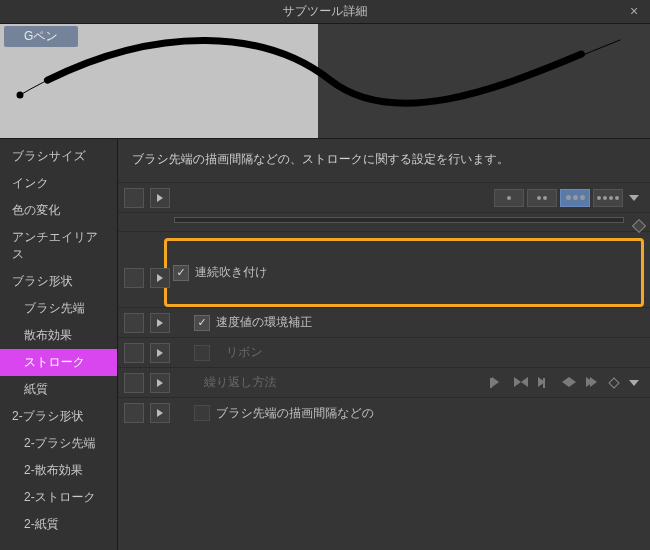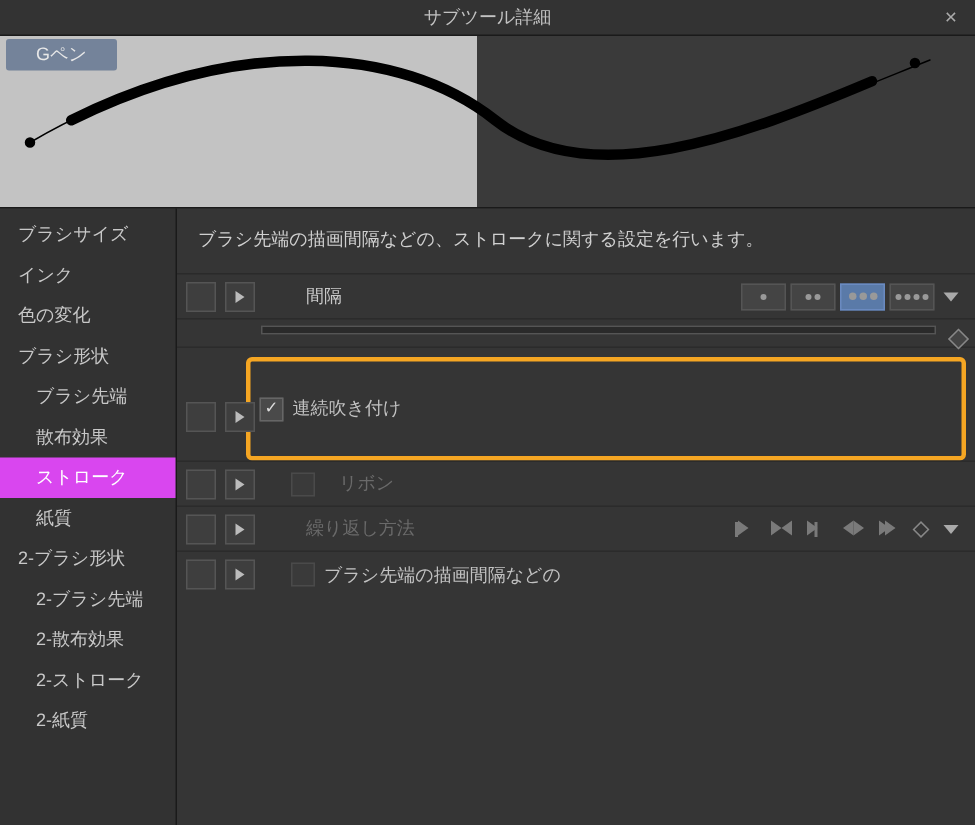--- a/index.html
+++ b/index.html
@@ -216,20 +216,21 @@
     <path d="M 20 95 C 140 25, 260 25, 330 80 C 400 135, 520 80, 620 40" stroke="#000" fill="none" stroke-width="1" stroke-linecap="round" style="stroke-width:1"></path>
     <path d="M 20 95 C 140 25, 260 25, 330 80 C 400 135, 520 80, 610 42" stroke="#000" fill="none" stroke-linecap="round" stroke-width="7" style="filter:none" pathLength="100" stroke-dasharray="0 5 90 5"></path>
   </svg>
 </div>
 
 <div class="main">
   <div class="sidebar" id="sidebar">
       <div class="sidebar-item">ブラシサイズ</div>
       <div class="sidebar-item">インク</div>
       <div class="sidebar-item">色の変化</div>
+      <div class="sidebar-item">アンチエイリアス</div>
       <div class="sidebar-item">ブラシ形状</div>
       <div class="sidebar-item indent">ブラシ先端</div>
       <div class="sidebar-item indent">散布効果</div>
       <div class="sidebar-item indent selected">ストローク</div>
       <div class="sidebar-item indent">紙質</div>
       <div class="sidebar-item">2-ブラシ形状</div>
       <div class="sidebar-item indent">2-ブラシ先端</div>
       <div class="sidebar-item indent">2-散布効果</div>
       <div class="sidebar-item indent">2-ストローク</div>
       <div class="sidebar-item indent">2-紙質</div>
@@ -238,21 +239,20 @@
   <div class="content">
     <div class="desc">ブラシ先端の描画間隔などの、ストロークに関する設定を行います。</div>
 
     <div>
       <div class="row">
         <span class="sq-btn"></span>
         <span class="sq-btn">
             <span class="play-icon"></span>
           </span>
         <span style="width:12px"></span>
-        <span class="row-label-col">間隔</span>
         <div class="spacing-visual">
           <div class="sv-cell">
               <span class="dot"></span>
             </div>
           <div class="sv-cell">
               <span class="dot"></span>
               <span class="dot"></span>
             </div>
           <div class="sv-cell sel">
               <span class="dot lg"></span>
@@ -280,20 +280,29 @@
         <span>連続吹き付け</span>
       </div>
     </div>
     <div class="row" style="border-top:1px solid #2b2b2b;border-bottom:none;padding:0 8px 0 6px;min-height:0;height:0;margin-top:-6px;">
       <span class="sq-btn" style="position:relative;top:-30px;"></span>
       <span class="sq-btn" style="position:relative;top:-30px;">
           <span class="play-icon"></span>
         </span>
     </div>
 
+    <div class="row">
+      <span class="sq-btn"></span>
+      <span class="sq-btn">
+          <span class="play-icon"></span>
+        </span>
+      <span style="width:12px"></span>
+      <span class="chk checked"></span>
+      <span>速度値の環境補正</span>
+    </div>
 
     <div class="row">
       <span class="sq-btn"></span>
       <span class="sq-btn">
           <span class="play-icon"></span>
         </span>
       <span style="width:12px"></span>
       <span class="chk grey"></span>
       <span class="row-label-col disabled" style="width:auto">リボン</span>
     </div>

